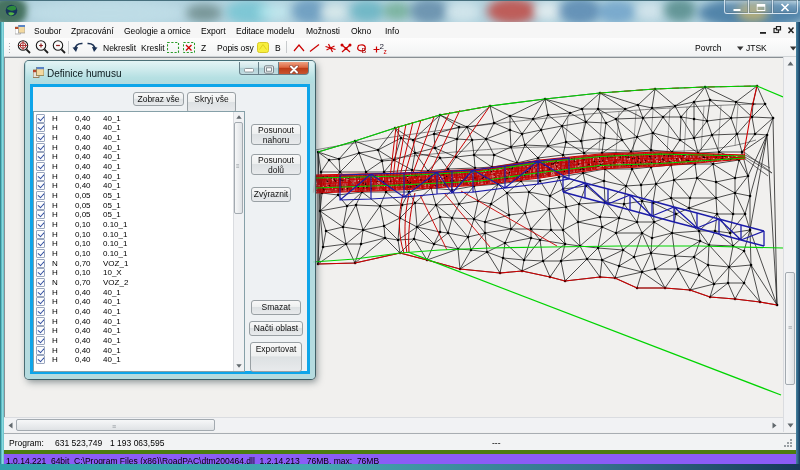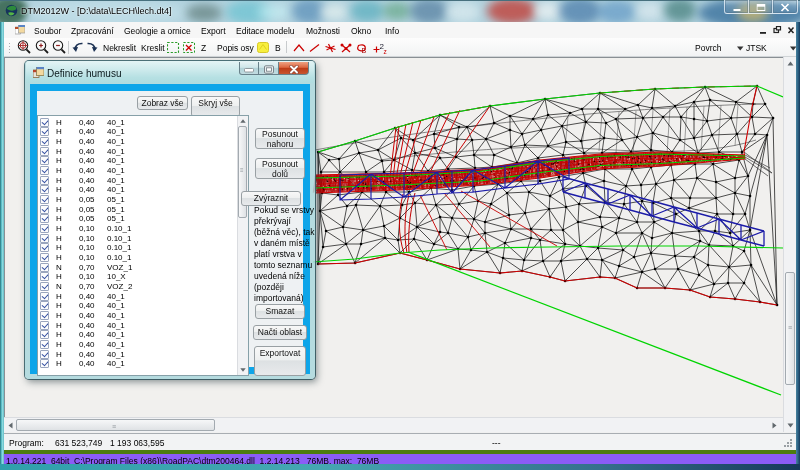--- a/index.html
+++ b/index.html
@@ -38,21 +38,21 @@
 #status2{position:absolute;left:4px;right:4px;top:450px;height:25px;background:#8b5cf6;border-top:4px solid #4d7c0f;font-size:8.5px;color:#000}
 #status1 span,#status2 span{position:absolute;top:4px;white-space:pre}
 #status2 span{top:2px}
 
 #dlg{position:absolute;left:25px;top:61px;width:290px;height:318px;border-radius:4px;z-index:10;
   box-shadow:2px 3px 7px rgba(30,50,55,.5), 0 0 0 1px #51767e;
   background:rgba(170,215,220,.85)}
 #dlghead{position:absolute;left:1px;top:0;right:1px;height:22px;border-radius:3px 3px 0 0;
   background:linear-gradient(#e4f4f5,#cdeaec 40%,#b6e0e3 75%,#b0dcdf)}
 #dlghead .dtxt{position:absolute;left:21px;top:7px;font-size:10px;color:#0c1a1e}
-#dlgclient{position:absolute;left:5px;top:23px;width:280px;height:290px;background:#eef1f3;border:7px solid #0ea5e9}
+#dlgclient{position:absolute;left:5px;top:23px;width:280px;height:290px;background:#eef1f3;border:3px solid #0ea5e9}
 #dbtns{position:absolute;left:213px;top:1px;width:70px;height:13px;display:flex}
 .dcap{height:13px;border:1px solid #68818a;border-top:none;position:relative;background:linear-gradient(#e6f3f4,#cfe6e9 45%,#b2d2d8 50%,#c2dce1)}
 .dcap.mn{width:20px;border-radius:0 0 0 3px}
 .dcap.mx{width:20px;border-left:none}
 .dcap.cl{width:30px;border-radius:0 0 4px 0;border-left:none;background:linear-gradient(#eda183,#dd6740 45%,#bc3a16 50%,#c85530)}
 .dcap svg{position:absolute;left:50%;transform:translateX(-50%);top:3px}
 .wbtn{position:absolute;font-size:8.5px;color:#111;background:linear-gradient(#f8f8f8,#eef0f0 45%,#dde1e3 50%,#e8eaec);border:1px solid #99a0a4;border-radius:3px;text-align:center;white-space:pre}
 #dlist{position:absolute;left:0px;top:24px;width:212px;height:261px;background:#fff;border:1px solid #86a0a8}
 .row{position:absolute;height:10px;font-size:8px;color:#000;white-space:pre}
 .cb{position:absolute;left:2px;width:9px;height:9px;background:#fbfcfd;border:1px solid #9aa6be;border-radius:1px;overflow:hidden}
@@ -80,21 +80,20 @@
     <div class="blob" style="left:636px;top:2px;width:28px;height:18px;background:#d6e6ecdd"></div>
     <div class="blob" style="left:664px;top:-2px;width:32px;height:24px;background:#2e6e6899"></div>
     <div class="blob" style="left:698px;top:-3px;width:112px;height:32px;background:#39719ccc"></div>
     <div class="blob" style="left:737px;top:2px;width:32px;height:20px;background:#d8bc6ab8"></div>
     <div style="position:absolute;left:0;top:0;width:800px;height:1px;background:#47707e"></div>
     <svg style="position:absolute;left:5px;top:4px" width="13" height="13" viewBox="0 0 13 13">
         <circle cx="6.5" cy="6.5" r="5.8" fill="#16335c"></circle>
         <path d="M1.5 4.5 Q4.5 1 8.5 1.8 Q11.5 2.8 11.3 5.2 Q8.5 7.2 5.5 6.4 Q2.8 6.3 1.5 4.5Z" fill="#2c8a3c"></path>
         <path d="M3.5 8.5 Q6.5 7.6 9.5 9.2 Q7.8 12.2 4.8 11.3 Q2.8 10.3 3.5 8.5Z" fill="#54b446"></path>
       </svg>
-    <span id="ttext">DTM2012W - [D:\data\LECH\lech.dt4]</span>
     <div id="capbtns">
       <div class="cap mn">
           <svg width="9" height="9" viewBox="0 0 9 9">
             <rect x="1" y="6" width="7" height="2" fill="#fff"></rect>
           </svg>
         </div>
       <div class="cap mx">
           <svg width="9" height="9" viewBox="0 0 9 9">
             <rect x="0.5" y="1.5" width="8" height="6" fill="none" stroke="#fff"></rect>
             <rect x="0.5" y="1.5" width="8" height="2.2" fill="#fff"></rect>
@@ -420,22 +419,21 @@
               <path d="M0.3 0.3H5.7L3 3.7Z" fill="#61686d"></path>
             </svg>
           <div class="thumb" style="left:0;top:10px;width:9px;height:92px"></div>
           <div class="gripmark" style="left:2px;top:52px;font-size:6px">≡</div>
         </div>
       </div>
       <div class="wbtn" style="left:218px;top:37px;width:50px;height:21px;line-height:9.5px;padding-top:1px">Posunout
 nahoru</div>
       <div class="wbtn" style="left:218px;top:67px;width:50px;height:21px;line-height:9.5px;padding-top:1px">Posunout
 dolů</div>
-      <div class="wbtn" style="left:204px;top:100px;width:60px;height:15px;line-height:13px">Zvýraznit</div>
-      <div id="dtext">Pokud se vrstvy<br>překrývají<br>(běžná věc), tak<br>v daném místě<br>platí vrstva v<br>tomto seznamu<br>uvedená níže<br>(později<br>importovaná)</div>
+      <div class="wbtn" style="left:218px;top:100px;width:40px;height:15px;line-height:13px">Zvýraznit</div>
       <div class="wbtn" style="left:218px;top:213px;width:50px;height:15px;line-height:13px">Smazat</div>
       <div class="wbtn" style="left:216px;top:234px;width:54px;height:15px;line-height:13px">Načti oblast</div>
       <div class="wbtn" style="left:217px;top:255px;width:52px;height:30px;line-height:13px">Exportovat</div>
     </div>
   </div>
   <div class="glassL"></div>
     <div class="glassR"></div>
     <div class="glassB"></div>
 </div>
 

